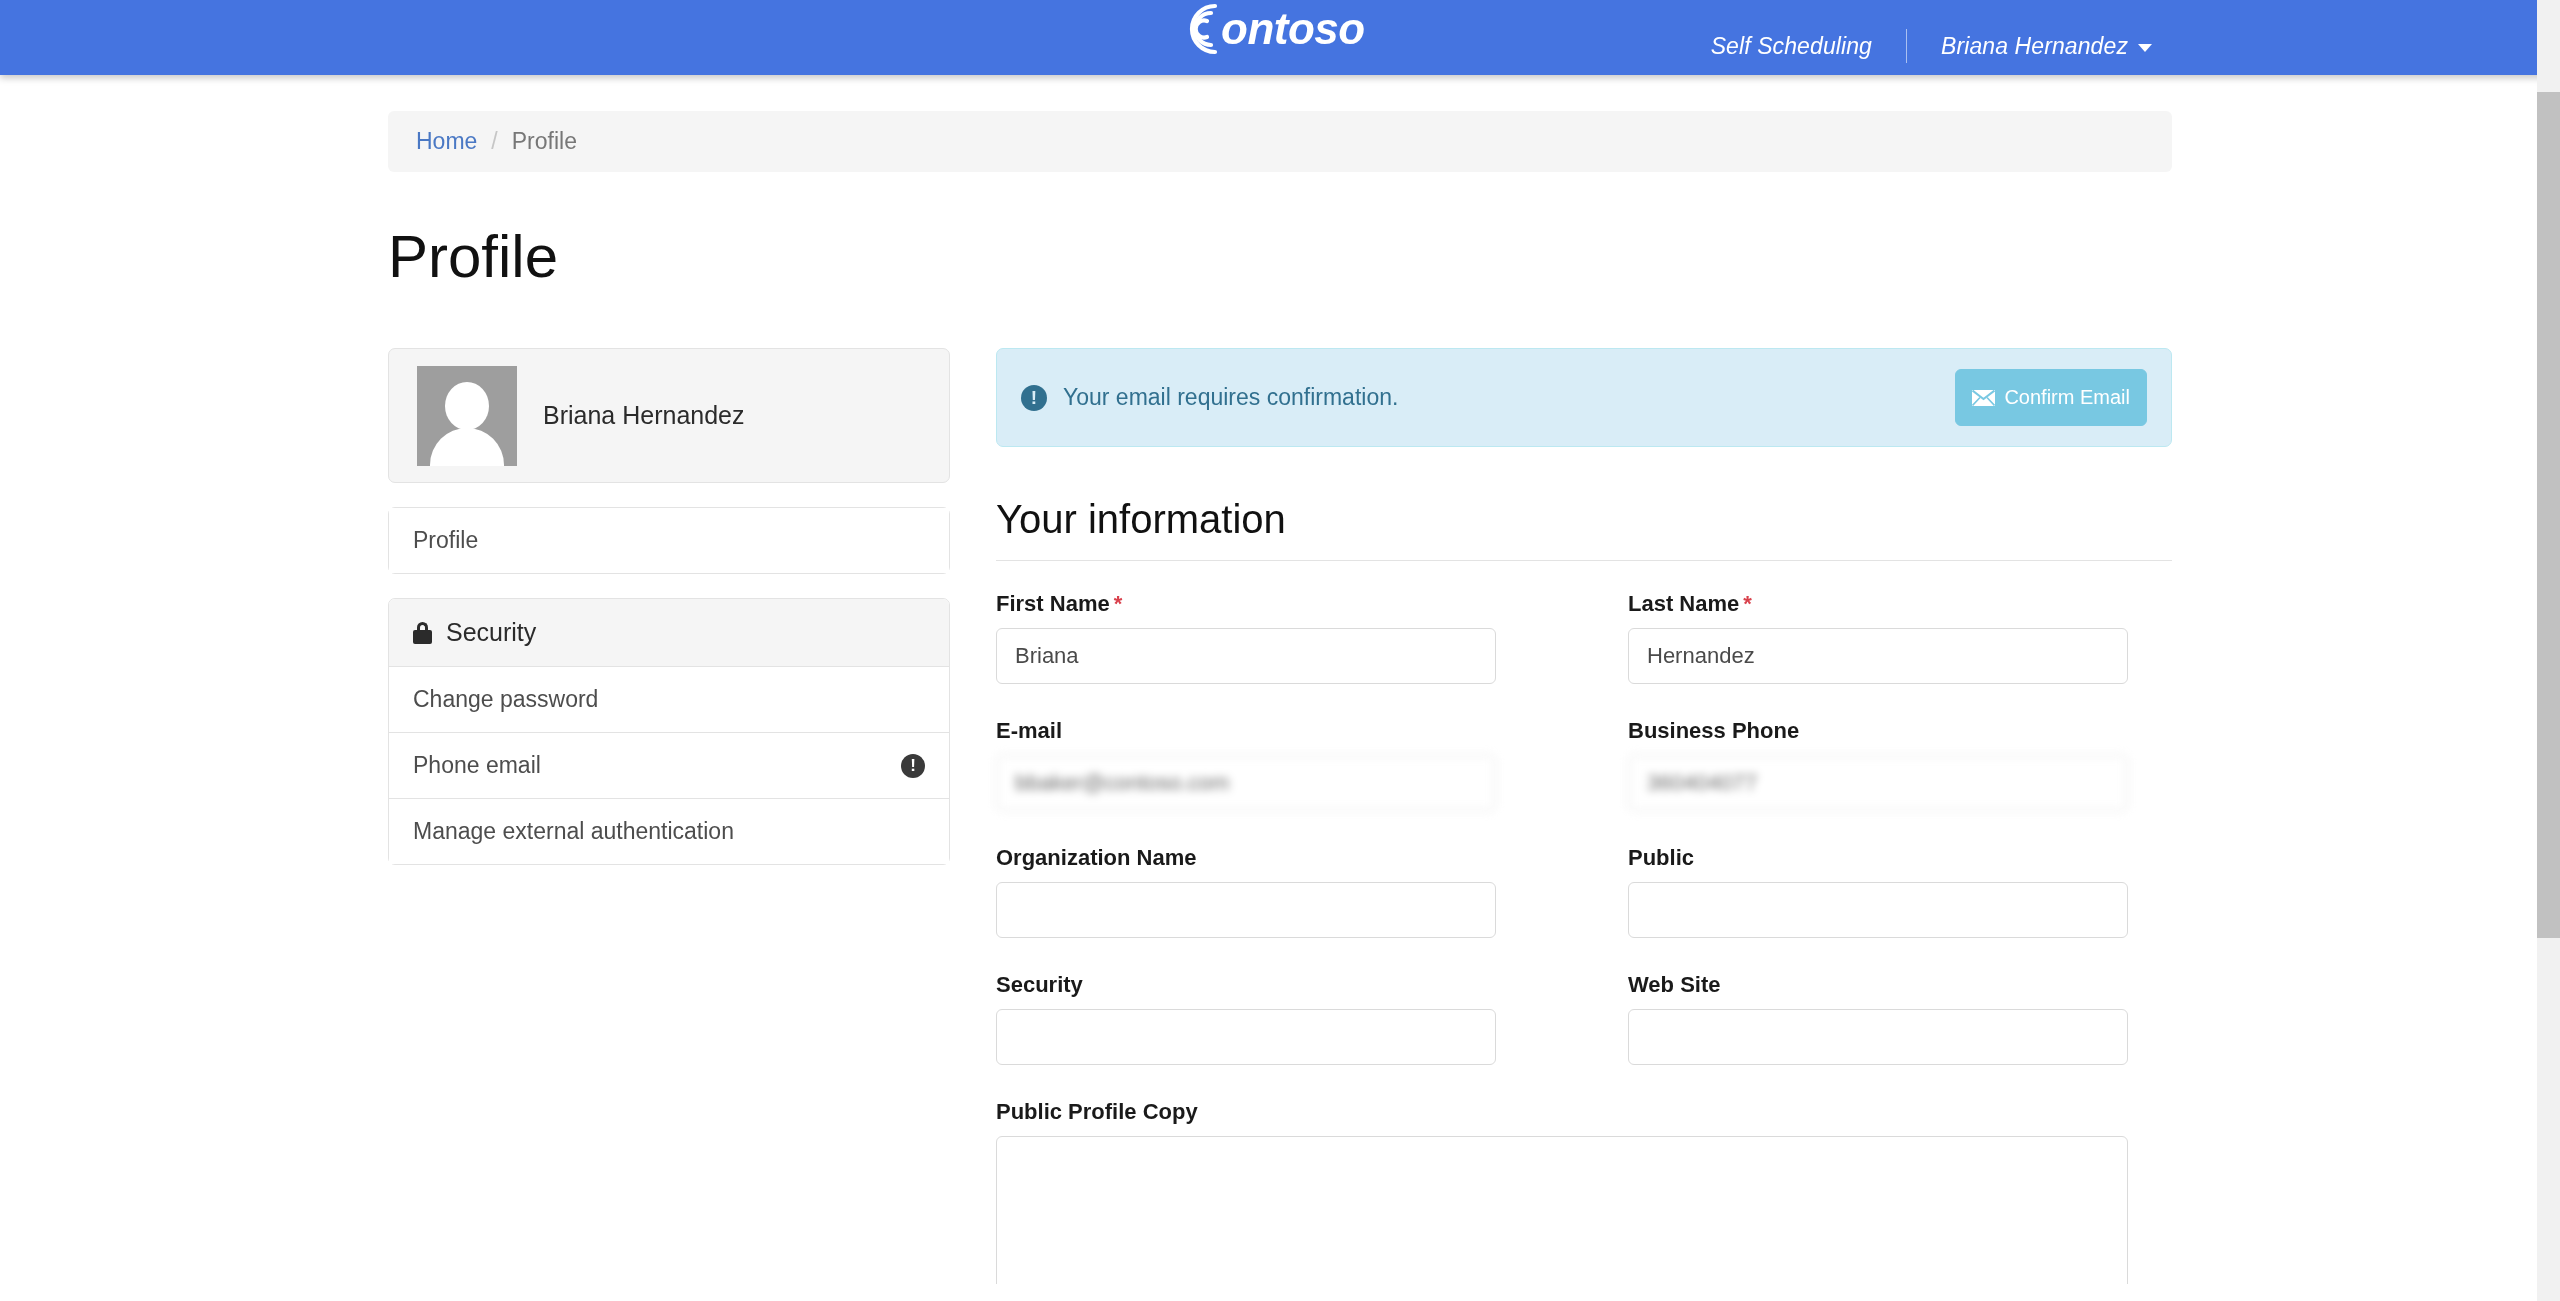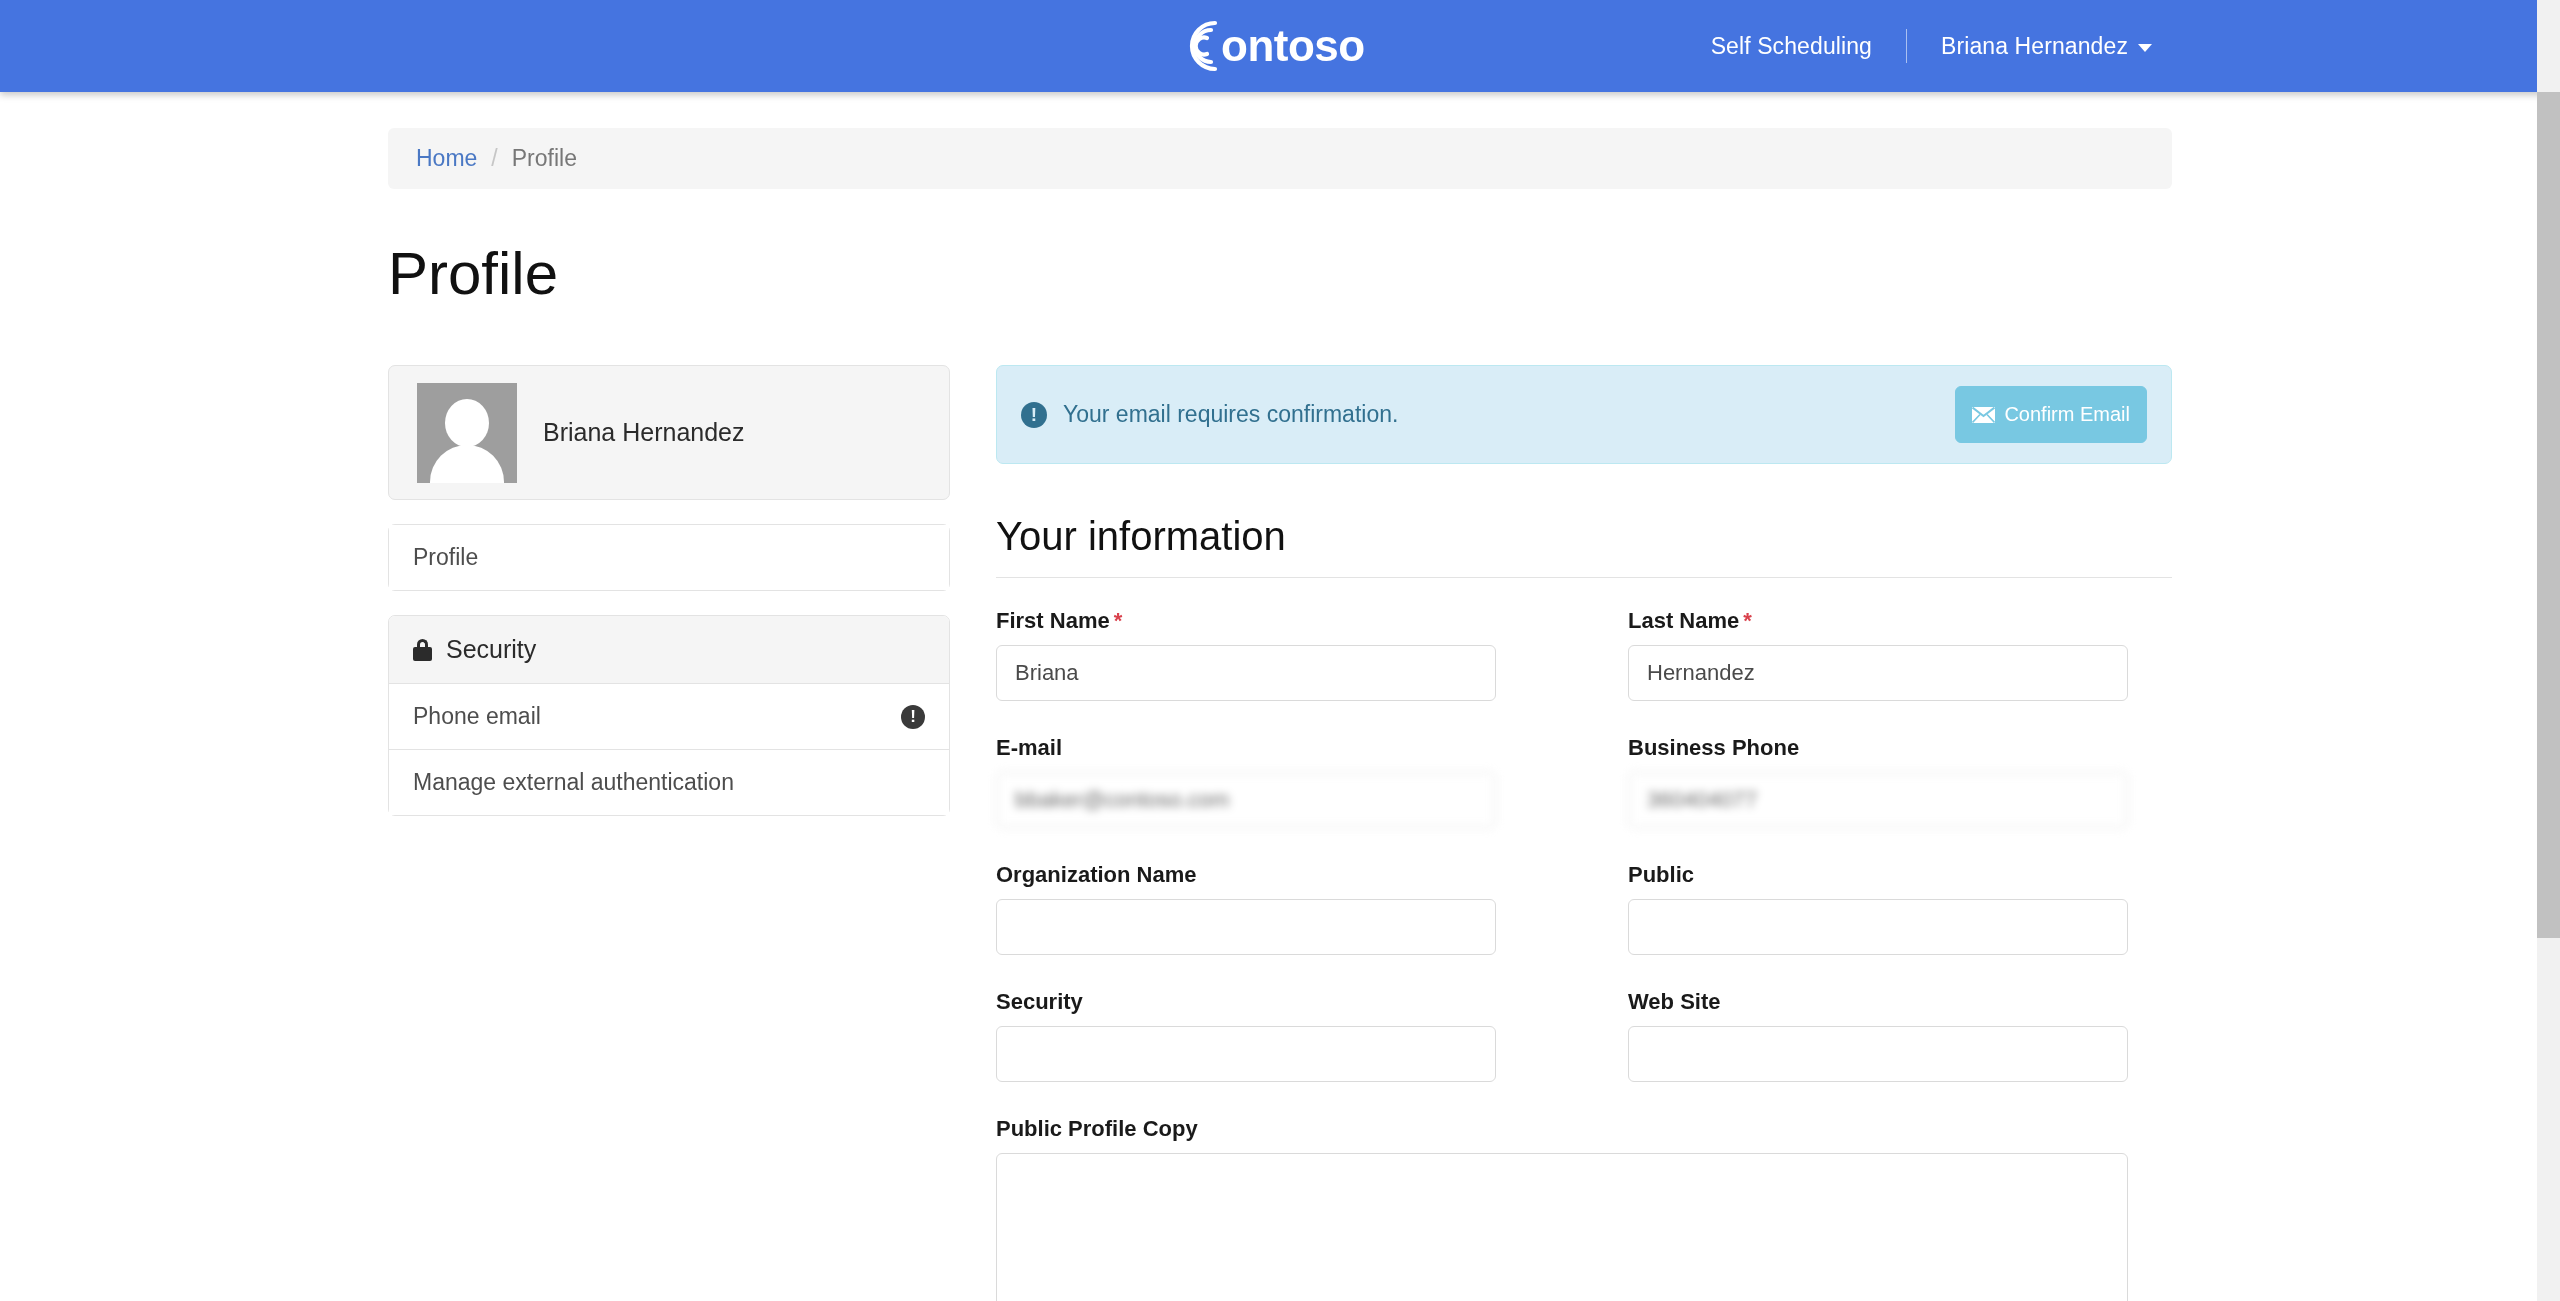--- a/index.html
+++ b/index.html
@@ -7,27 +7,28 @@
     margin: 0; padding: 0;
     width: 2560px; height: 1301px;
     overflow: hidden;
     background: #ffffff;
     font-family: "Liberation Sans", sans-serif;
   }
 
   
   .navbar {
     position: relative;
-    height: 92px;
+    height: 75px;
     background: #4574e0;
     display: flex;
     align-items: flex-end;
     justify-content: center;
     box-shadow: 0 3px 7px rgba(0,0,0,0.22);
     z-index: 20;
+    font-style: italic;
   }
   .brand {
     display: flex;
     align-items: center;
     height: 92px;
   }
   .brand svg { display: block; }
   .nav-right {
     position: absolute;
     right: 380px;
@@ -410,20 +411,23 @@
 
         <div class="panel nav-list">
           <div class="nav-heading">
             <span class="lock-icon">
               <span class="shackle"></span>
                 <span class="body"></span>
             </span>
             <span>Security</span>
           </div>
           <div class="nav-item">
+            <span>Change password</span>
+          </div>
+          <div class="nav-item">
             <span>Phone email</span>
             <span class="warn-icon">!</span>
           </div>
           <div class="nav-item">
             <span>Manage external authentication</span>
           </div>
         </div>
 
       </div>
 

